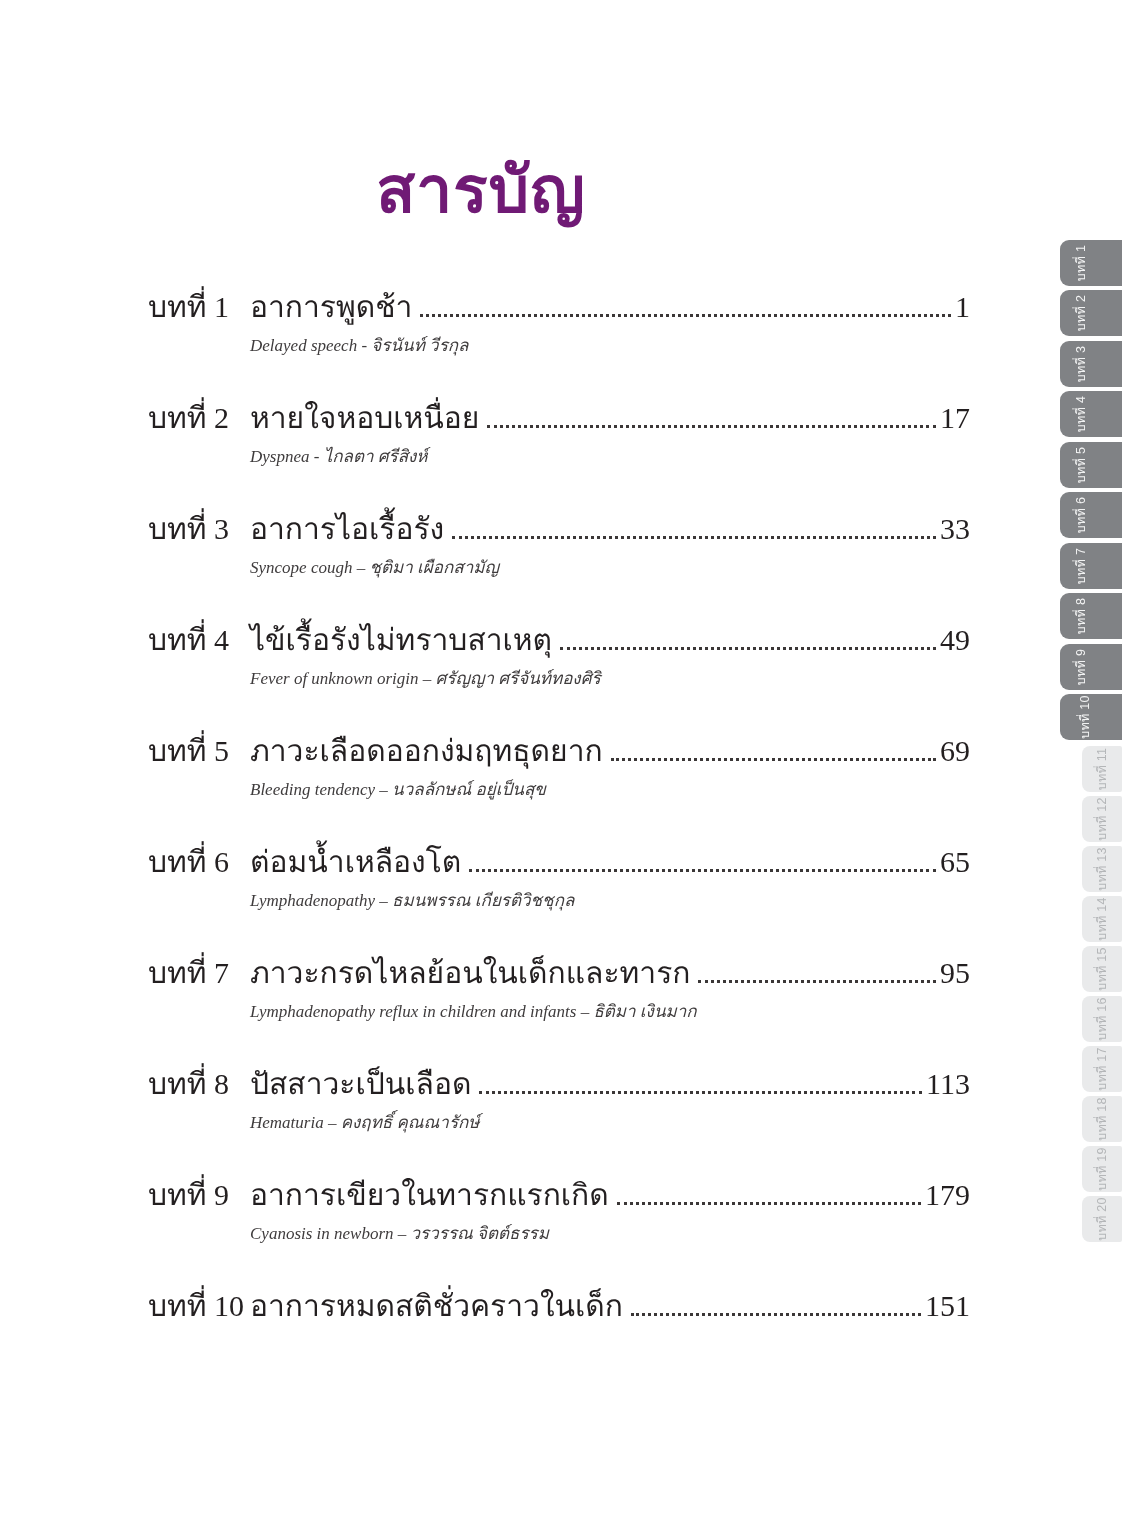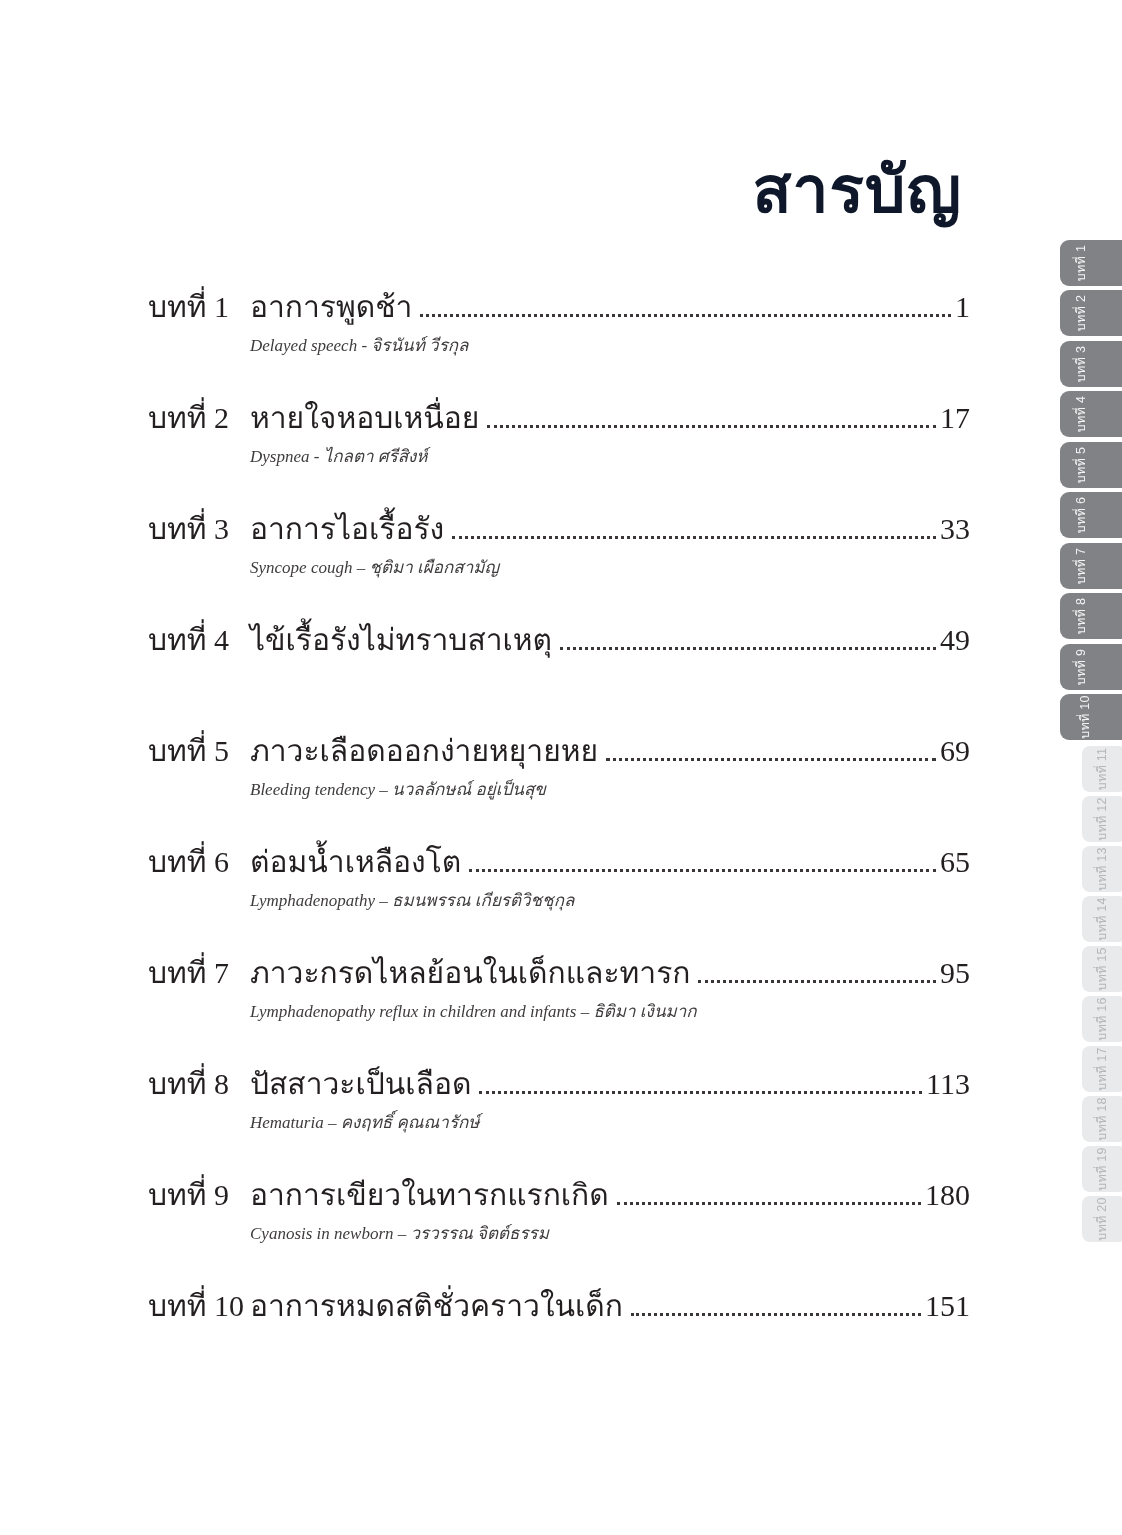--- a/index.html
+++ b/index.html
@@ -7,25 +7,25 @@
     position:relative;
     width:1122px; height:1535px;
     background:#ffffff;
     overflow:hidden;
     font-family:"Liberation Serif","DejaVu Serif",serif;
     color:#231f20;
   }
   .page-title {
     position:absolute;
     top:138px; left:0; right:160px;
-    text-align:right;
+    text-align:center;
     font-size:64px;
     font-weight:bold;
     letter-spacing:1px;
-    color:#0f172a;
+    color:#701a75;
   }
   .toc-list {
     position:absolute;
     top:288px; left:148px;
     width:822px;
   }
   .entry { height:111px; }
   .row {
     display:flex;
     align-items:flex-end;
@@ -117,26 +117,27 @@
       <div class="sub">Syncope cough – ชุติมา เผือกสามัญ</div>
     </div>
 
     <div class="entry">
       <div class="row">
         <span class="chap">บทที่ 4</span>
         <span class="title">ไข้เรื้อรังไม่ทราบสาเหตุ</span>
         <span class="dots"></span>
         <span class="pagenum">49</span>
       </div>
+      <div class="sub">Fever of unknown origin – ศรัญญา ศรีจันท์ทองศิริ</div>
     </div>
 
     <div class="entry">
       <div class="row">
         <span class="chap">บทที่ 5</span>
-        <span class="title">ภาวะเลือดออกง่ายหยุายหย</span>
+        <span class="title">ภาวะเลือดออกง่มฤทธุดยาก</span>
         <span class="dots"></span>
         <span class="pagenum">69</span>
       </div>
       <div class="sub">Bleeding tendency – นวลลักษณ์ อยู่เป็นสุข</div>
     </div>
 
     <div class="entry">
       <div class="row">
         <span class="chap">บทที่ 6</span>
         <span class="title">ต่อมน้ำเหลืองโต</span>
@@ -164,21 +165,21 @@
         <span class="pagenum">113</span>
       </div>
       <div class="sub">Hematuria – คงฤทธิ์ คุณณารักษ์</div>
     </div>
 
     <div class="entry">
       <div class="row">
         <span class="chap">บทที่ 9</span>
         <span class="title">อาการเขียวในทารกแรกเกิด</span>
         <span class="dots"></span>
-        <span class="pagenum">180</span>
+        <span class="pagenum">179</span>
       </div>
       <div class="sub">Cyanosis in newborn – วรวรรณ จิตต์ธรรม</div>
     </div>
 
     <div class="entry">
       <div class="row">
         <span class="chap">บทที่ 10</span>
         <span class="title">อาการหมดสติชั่วคราวในเด็ก</span>
         <span class="dots"></span>
         <span class="pagenum">151</span>

